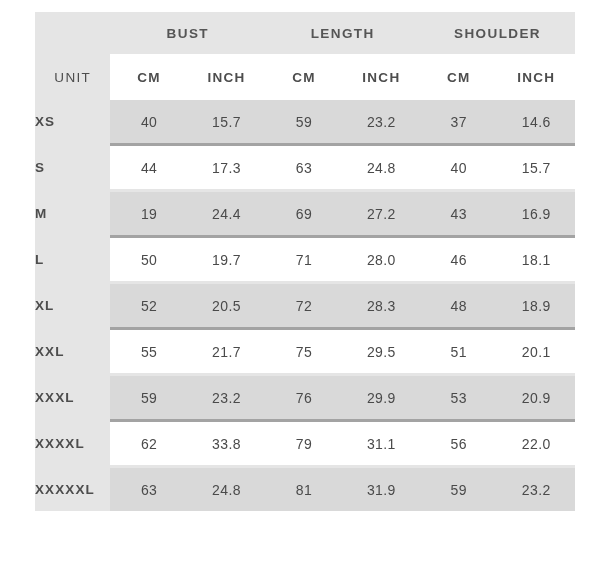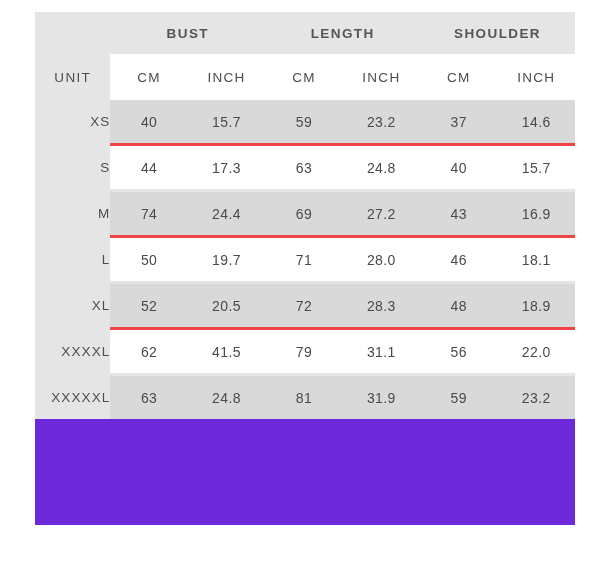--- a/index.html
+++ b/index.html
@@ -12,22 +12,22 @@
     background: #ffffff;
     font-family: "Liberation Sans", sans-serif;
     overflow: hidden;
   }
 
   #size-chart-panel {
     position: absolute;
     left: 35px;
     top: 12px;
     width: 540px;
-    height: 513px;
-    background: #6d28d9;
+    height: 449px;
+    background: #86efac;
     box-sizing: border-box;
   }
 
   table.size-table {
     position: absolute;
     left: 0px;
     top: 0px;
     width: 540px;
     border-collapse: separate;
     border-spacing: 0;
@@ -68,66 +68,66 @@
     font-size: 13.5px;
     font-weight: normal;
     letter-spacing: 1.3px;
     color: #4d4d4d;
     text-align: center;
     vertical-align: middle;
   }
   th.unit-cell {
     background: #ffffff;
     font-size: 13.5px;
-    font-weight: normal;
+    font-weight: bold;
     letter-spacing: 1.3px;
     color: #4d4d4d;
     text-align: center;
     vertical-align: middle;
     border-left: 2px solid #e5e5e5;
     border-right: 2px solid #e5e5e5;
     border-top: 3px solid #e5e5e5;
     border-bottom: 3px solid #e5e5e5;
   }
 
   
   tr.data-row td,
   tr.data-row th {
     height: 43px;
     padding: 0;
     border: none;
   }
   th.size-label {
     background: #e5e5e5;
     font-size: 13.5px;
-    font-weight: normal;
+    font-weight: bold;
     letter-spacing: 1.1px;
     color: #4d4d4d;
-    text-align: right;
+    text-align: left;
     vertical-align: middle;
     white-space: nowrap;
   }
   td.value-cell {
     font-size: 14px;
     font-weight: normal;
     letter-spacing: 0.4px;
     color: #4a4a4a;
     text-align: center;
     vertical-align: middle;
     border-left: 2px solid #e5e5e5;
     border-right: 2px solid #e5e5e5;
   }
   tr.row-shaded td.value-cell {
     background: #d9d9d9;
     border-top: 0px solid #e5e5e5;
     border-bottom: 0px solid #e5e5e5;
   }
   tr.row-plain td.value-cell {
     background: #ffffff;
-    border-top: 3px solid #ef4444;
+    border-top: 3px solid #a3a3a3;
     border-bottom: 3px solid #e5e5e5;
   }
 </style>
 </head>
 <body>
 
 <div id="size-chart-panel">
 
   <table class="size-table">
     <colgroup>
@@ -175,21 +175,21 @@
         <td class="value-cell">44</td>
         <td class="value-cell">17.3</td>
         <td class="value-cell">63</td>
         <td class="value-cell">24.8</td>
         <td class="value-cell">40</td>
         <td class="value-cell">15.7</td>
       </tr>
 
       <tr class="data-row row-shaded">
         <th class="size-label">M</th>
-        <td class="value-cell">74</td>
+        <td class="value-cell">19</td>
         <td class="value-cell">24.4</td>
         <td class="value-cell">69</td>
         <td class="value-cell">27.2</td>
         <td class="value-cell">43</td>
         <td class="value-cell">16.9</td>
       </tr>
 
       <tr class="data-row row-plain">
         <th class="size-label">L</th>
         <td class="value-cell">50</td>
@@ -203,26 +203,44 @@
       <tr class="data-row row-shaded">
         <th class="size-label">XL</th>
         <td class="value-cell">52</td>
         <td class="value-cell">20.5</td>
         <td class="value-cell">72</td>
         <td class="value-cell">28.3</td>
         <td class="value-cell">48</td>
         <td class="value-cell">18.9</td>
       </tr>
 
-
+      <tr class="data-row row-plain">
+        <th class="size-label">XXL</th>
+        <td class="value-cell">55</td>
+        <td class="value-cell">21.7</td>
+        <td class="value-cell">75</td>
+        <td class="value-cell">29.5</td>
+        <td class="value-cell">51</td>
+        <td class="value-cell">20.1</td>
+      </tr>
+
+      <tr class="data-row row-shaded">
+        <th class="size-label">XXXL</th>
+        <td class="value-cell">59</td>
+        <td class="value-cell">23.2</td>
+        <td class="value-cell">76</td>
+        <td class="value-cell">29.9</td>
+        <td class="value-cell">53</td>
+        <td class="value-cell">20.9</td>
+      </tr>
 
       <tr class="data-row row-plain">
         <th class="size-label">XXXXL</th>
         <td class="value-cell">62</td>
-        <td class="value-cell">41.5</td>
+        <td class="value-cell">33.8</td>
         <td class="value-cell">79</td>
         <td class="value-cell">31.1</td>
         <td class="value-cell">56</td>
         <td class="value-cell">22.0</td>
       </tr>
 
       <tr class="data-row row-shaded">
         <th class="size-label">XXXXXL</th>
         <td class="value-cell">63</td>
         <td class="value-cell">24.8</td>

